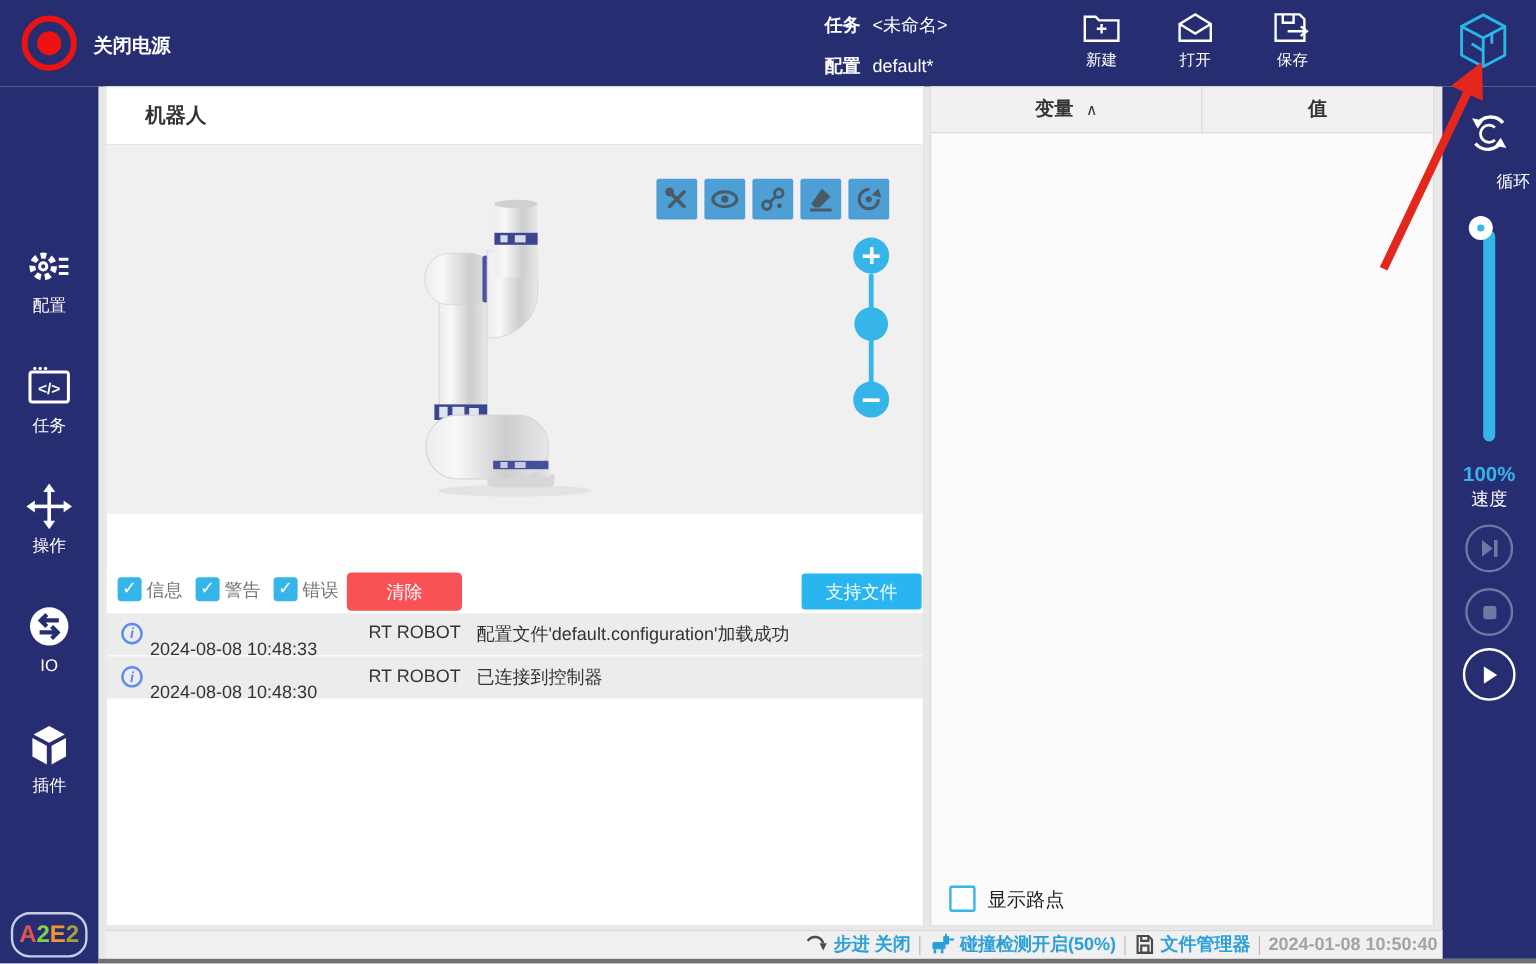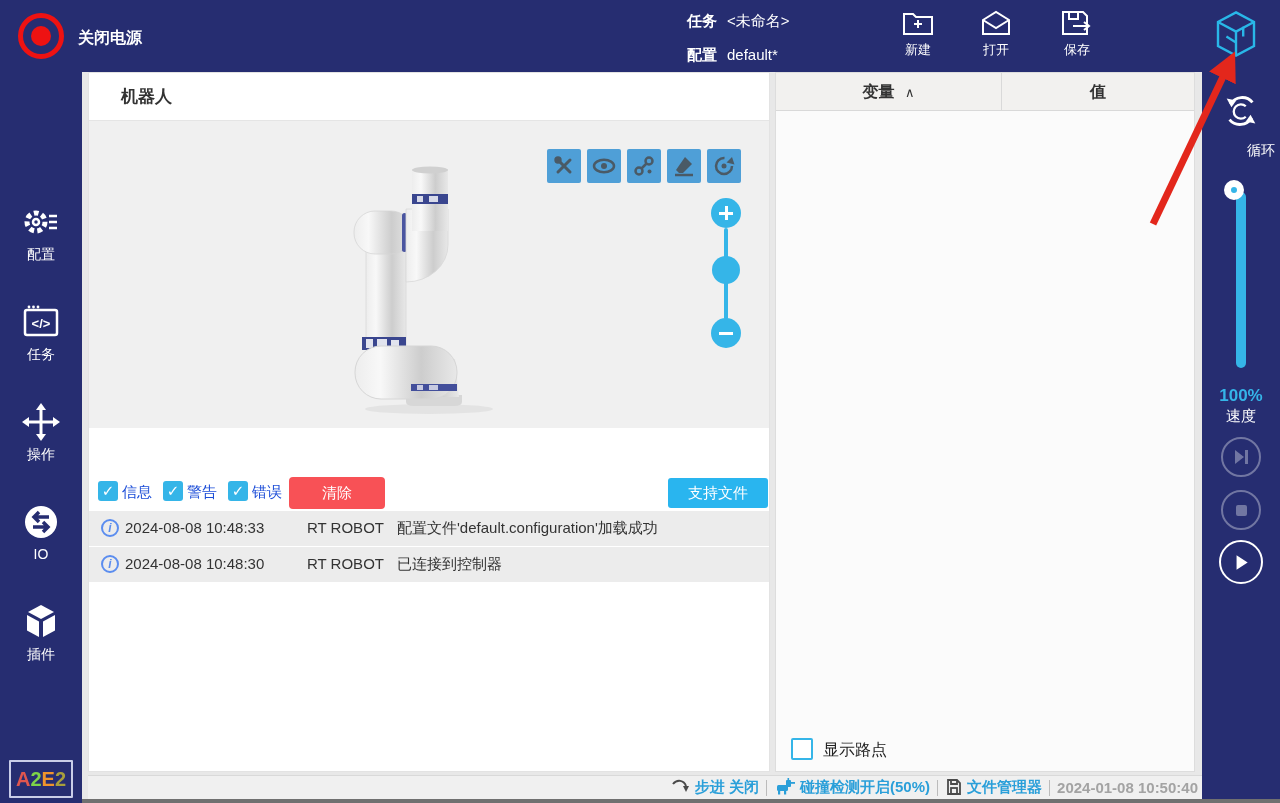--- a/index.html
+++ b/index.html
@@ -20,21 +20,21 @@
   .tb-action .alab { font-size:13px; margin-top:3px; }
   .logo { position:absolute; left:1212px; top:10px; width:48px; height:48px; }
 
   
   .lsb { position:absolute; left:0; top:72px; width:82px; height:731px; background:#262d71; }
   .nav-item { position:absolute; left:0; width:82px; height:100px; text-align:center; color:#fff; cursor:pointer; }
   .nav-item.active { background:#3678b9; }
   .nav-item svg { display:block; margin:20px auto 4px auto; }
   .nav-item .nlab { font-size:14px; }
   .a2e2 { position:absolute; left:9px; top:688px; width:64px; height:38px; border:2px solid #c9cde8;
-          border-radius:1px; text-align:center; line-height:34px; font-size:20px; font-weight:bold; cursor:pointer; }
+          border-radius:16px; text-align:center; line-height:34px; font-size:20px; font-weight:bold; cursor:pointer; }
 
   
   .robot-panel { position:absolute; left:88px; top:72px; width:682px; height:700px; background:#fff; border:1px solid #e3e3e3; }
   .rp-head { height:48px; line-height:48px; padding-left:32px; font-size:17px; font-weight:bold; color:#333;
              border-bottom:1px solid #e5e5e5; background:#fff; }
   .viewport { position:absolute; left:0; top:48px; width:680px; height:307px; background:#f0f0f0; }
   .vtool { position:absolute; top:28px; width:34px; height:34px; background:#4f9fd7; border:none; border-radius:2px;
            cursor:pointer; display:flex; align-items:center; justify-content:center; }
   .zbtn { position:absolute; left:622px; width:30px; height:30px; border-radius:50%; background:#35b5e8; border:none; cursor:pointer; }
   .zbtn::before, .zbtn.plus::after { content:""; position:absolute; background:#fff; left:50%; top:50%; }
@@ -45,29 +45,29 @@
 
   
   .tabs { position:absolute; left:0; top:355px; width:680px; height:46px; border-bottom:1px solid #dcdcdc; background:#fff; }
   .tab { float:left; height:46px; line-height:46px; text-align:center; font-size:16px; font-weight:bold;
          border-right:1px solid #e0e0e0; color:#9a9a9a; cursor:pointer; background:#fff; }
   .tab.active { color:#29abe2; }
   .filters { position:absolute; left:0; top:401px; width:680px; height:36px; background:#fff; }
   .cb { position:absolute; top:7px; width:20px; height:20px; border-radius:3px; cursor:pointer; }
   .cb.checked { background:#35b5e8; color:#fff; font-size:15px; line-height:20px; text-align:center; }
   .cb.checked::after { content:"✓"; }
-  .flab { position:absolute; top:9px; font-size:15px; color:#1d4ed8; }
+  .flab { position:absolute; top:9px; font-size:15px; color:#737373; }
   .btn-clear { position:absolute; left:200px; top:3px; width:96px; height:32px; background:#f85156; color:#fff;
                border:none; border-radius:4px; font-size:15px; cursor:pointer; }
   .btn-support { position:absolute; left:579px; top:4px; width:100px; height:30px; background:#29b5ef; color:#fff;
                border:none; border-radius:3px; font-size:15px; cursor:pointer; }
   .logrow { position:absolute; left:0; width:680px; height:35px; background:#ececec; font-size:15px; color:#333; }
   .logrow .ico { position:absolute; left:12px; top:8px; width:18px; height:18px; border:2px solid #5b8def; border-radius:50%;
                  color:#5b8def; font-size:12px; font-weight:bold; text-align:center; line-height:15px; font-style:italic; }
-  .logrow .t { position:absolute; left:36px; top:8px; }
+  .logrow .t { position:absolute; left:36px; top:22px; }
   .logrow .s { position:absolute; left:218px; top:8px; }
   .logrow .m { position:absolute; left:308px; top:8px; }
 
   
   .vars { position:absolute; left:775px; top:72px; width:420px; height:700px; background:#fbfbfb; border:1px solid #ddd; }
   .vhead { position:absolute; left:0; top:0; width:418px; height:38px; background:#f2f1ef; border-bottom:1px solid #d9d9d9; }
   .vcol { position:absolute; top:0; height:38px; line-height:38px; text-align:center; font-size:16px; font-weight:bold; color:#333; }
   .vcol1 { left:0; width:225px; cursor:pointer; }
   .vcol2 { left:225px; width:193px; border-left:1px solid #d9d9d9; }
   .wprow { position:absolute; left:15px; top:665px; height:24px; }

